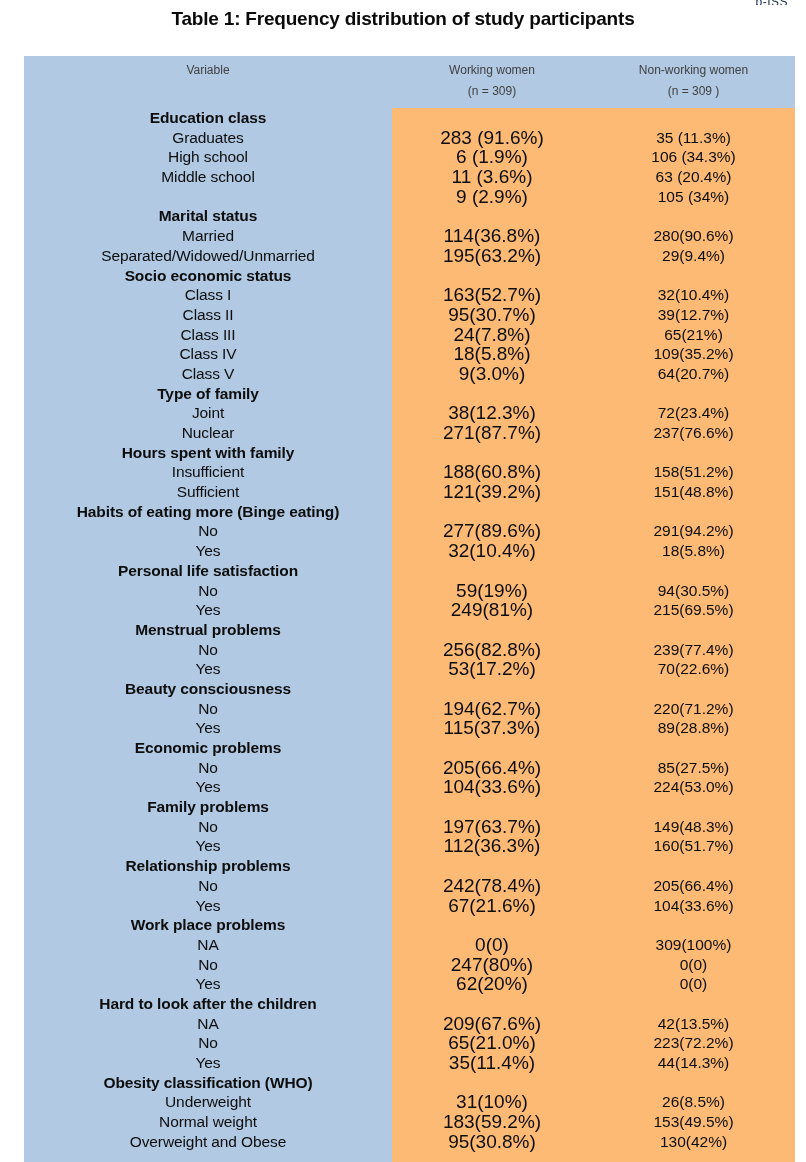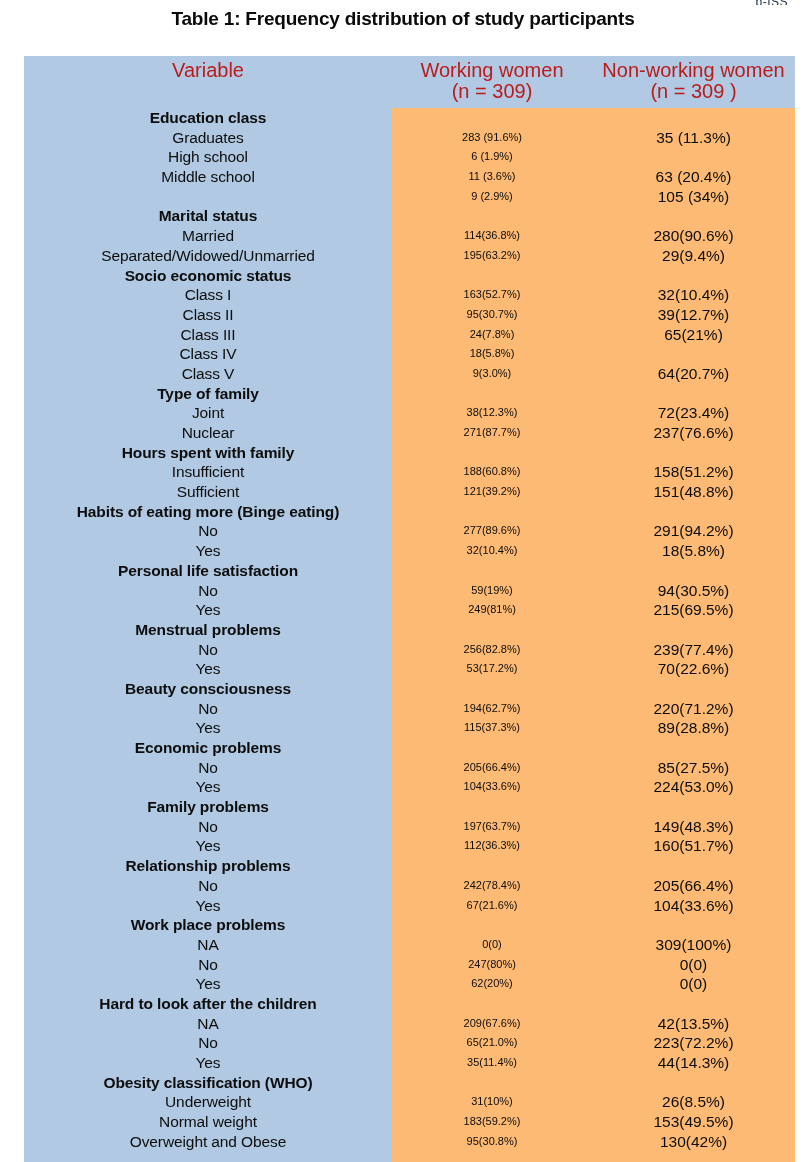--- a/index.html
+++ b/index.html
@@ -55,24 +55,24 @@
     position: absolute;
     left: 0;
     top: 0;
     width: 771px;
     height: 52px;
     background: #b1c9e3;
   }
   .thead .cell {
     position: absolute;
     top: 4px;
-    font-size: 20px;
+    font-size: 12px;
     line-height: 21px;
     text-align: center;
-    color: #b91c1c;
+    color: #404040;
   }
   .th-variable { left: 0;   width: 368px; }
   .th-working  { left: 368px; width: 200px; }
   .th-nonwork  { left: 568px; width: 203px; }
 
   
   .tbody {
     position: absolute;
     left: 0;
     top: 52px;
@@ -106,21 +106,21 @@
     width: 368px;
     text-align: center;
     font-size: 15.5px;
     letter-spacing: -0.1px;
   }
   .row .c-work {
     position: absolute;
     left: 368px;
     width: 200px;
     text-align: center;
-    font-size: 11px;
+    font-size: 19px;
   }
   .row .c-nonwork {
     position: absolute;
     left: 568px;
     width: 203px;
     text-align: center;
     font-size: 15.5px;
   }
   .row.group .c-label { font-weight: bold; }
 </style>
@@ -154,20 +154,21 @@
           <div class="c-nonwork"></div>
         </div>
         <div class="row">
           <div class="c-label">Graduates</div>
           <div class="c-work">283 (91.6%)</div>
           <div class="c-nonwork">35 (11.3%)</div>
         </div>
         <div class="row">
           <div class="c-label">High school</div>
           <div class="c-work">6 (1.9%)</div>
+          <div class="c-nonwork">106 (34.3%)</div>
         </div>
         <div class="row">
           <div class="c-label">Middle school</div>
           <div class="c-work">11 (3.6%)</div>
           <div class="c-nonwork">63 (20.4%)</div>
         </div>
         <div class="row">
           <div class="c-work">9 (2.9%)</div>
           <div class="c-nonwork">105 (34%)</div>
         </div>
@@ -202,20 +203,21 @@
           <div class="c-nonwork">39(12.7%)</div>
         </div>
         <div class="row">
           <div class="c-label">Class III</div>
           <div class="c-work">24(7.8%)</div>
           <div class="c-nonwork">65(21%)</div>
         </div>
         <div class="row">
           <div class="c-label">Class IV</div>
           <div class="c-work">18(5.8%)</div>
+          <div class="c-nonwork">109(35.2%)</div>
         </div>
         <div class="row">
           <div class="c-label">Class V</div>
           <div class="c-work">9(3.0%)</div>
           <div class="c-nonwork">64(20.7%)</div>
         </div>
         <div class="row group">
           <div class="c-label">Type of family</div>
           <div class="c-work"></div>
           <div class="c-nonwork"></div>

